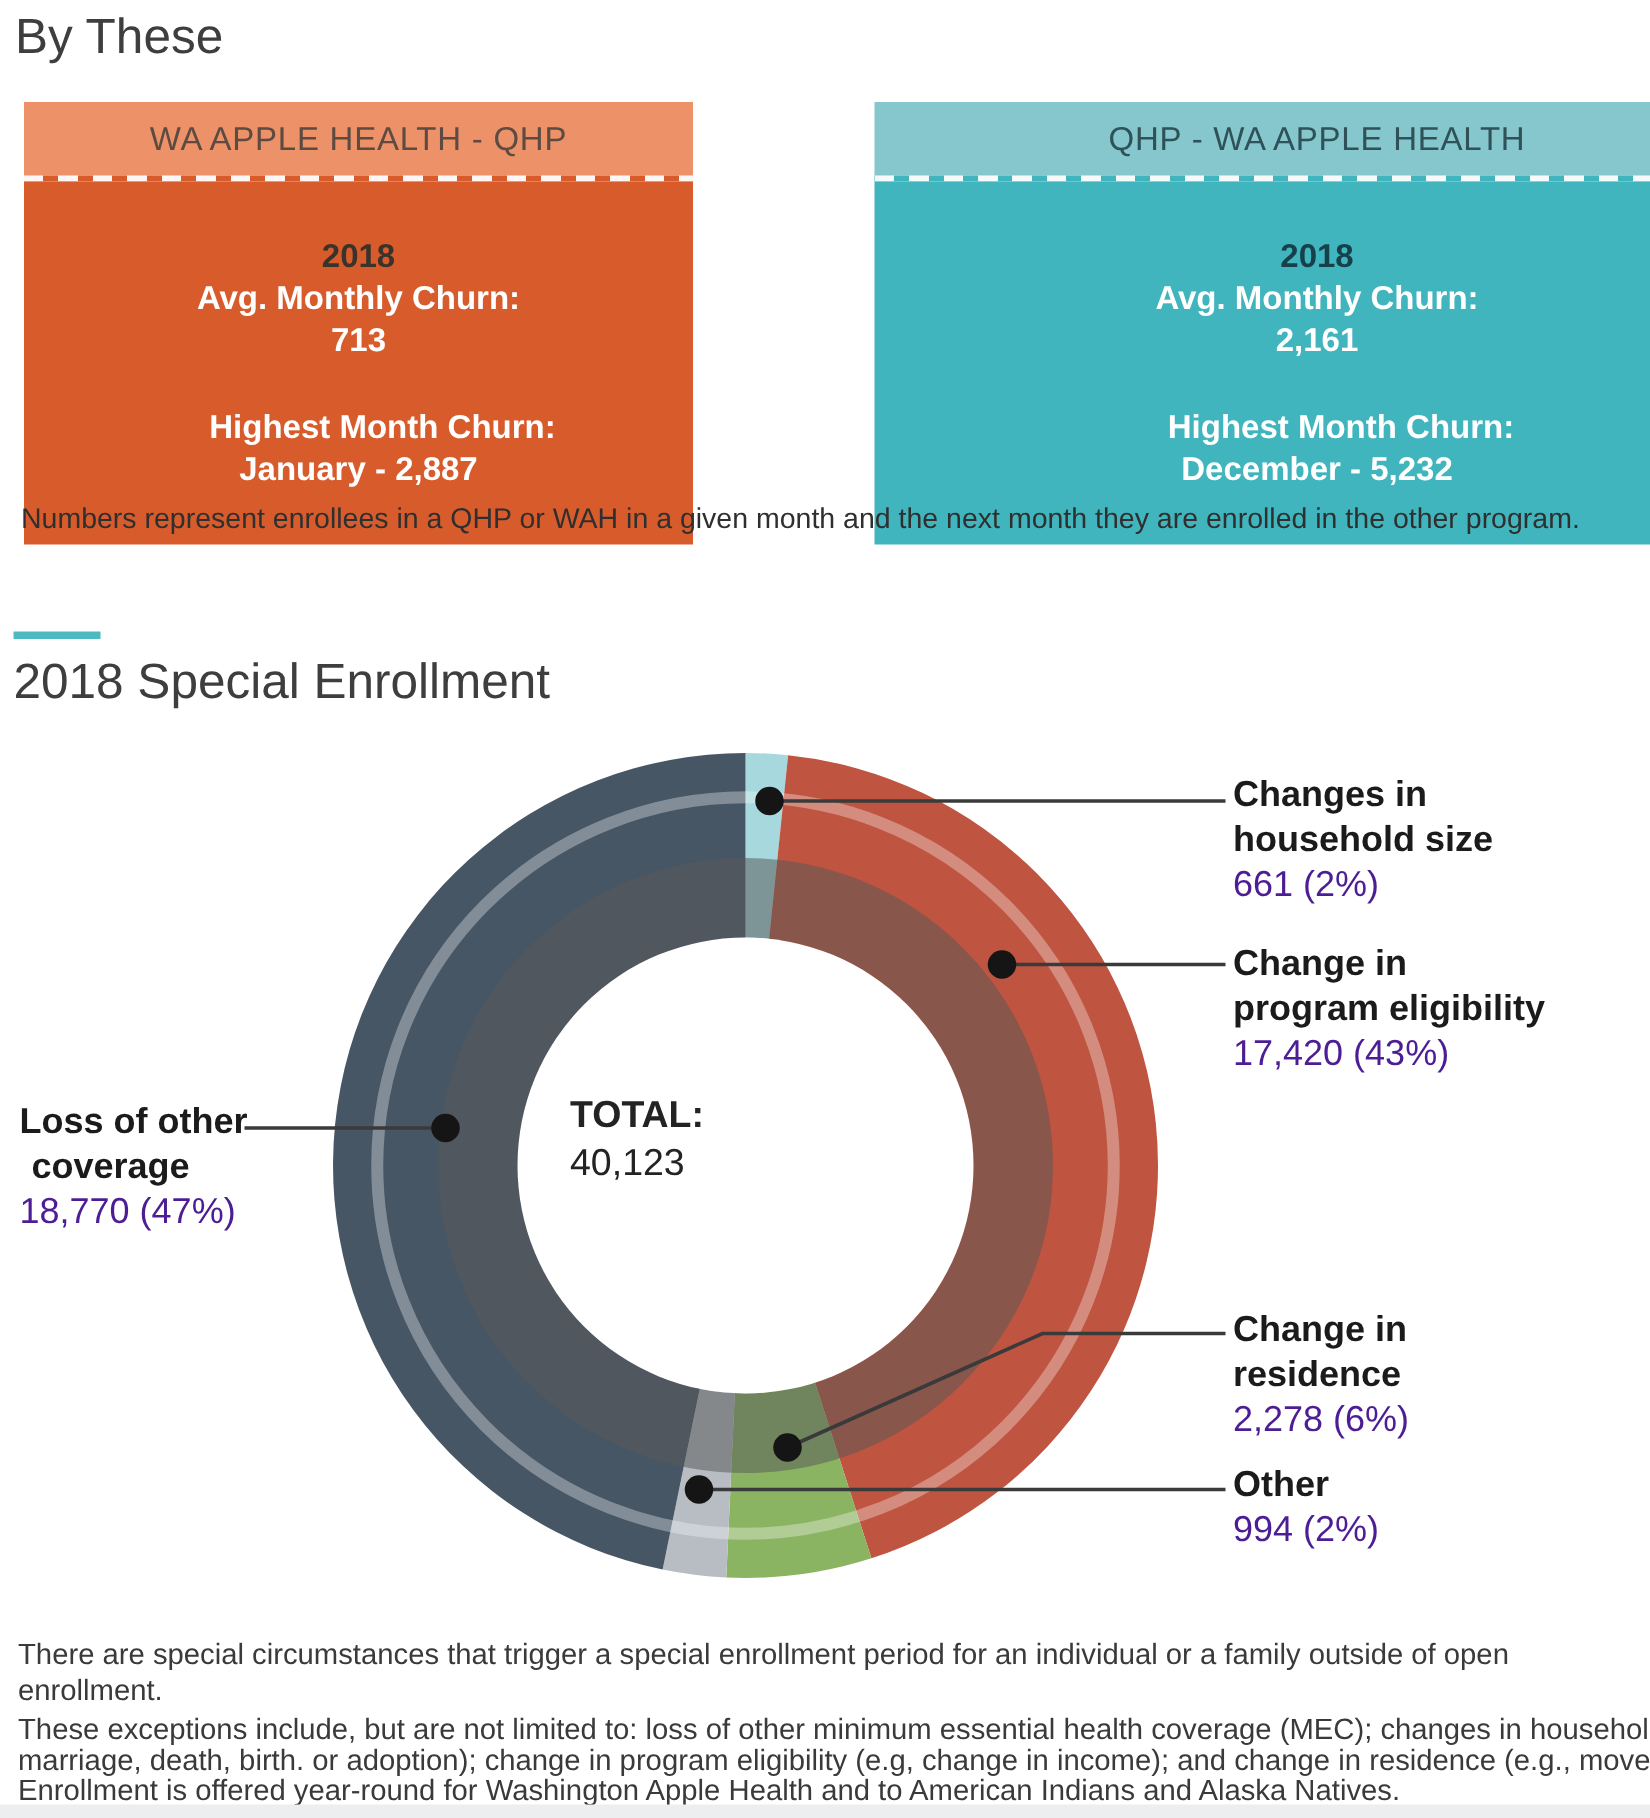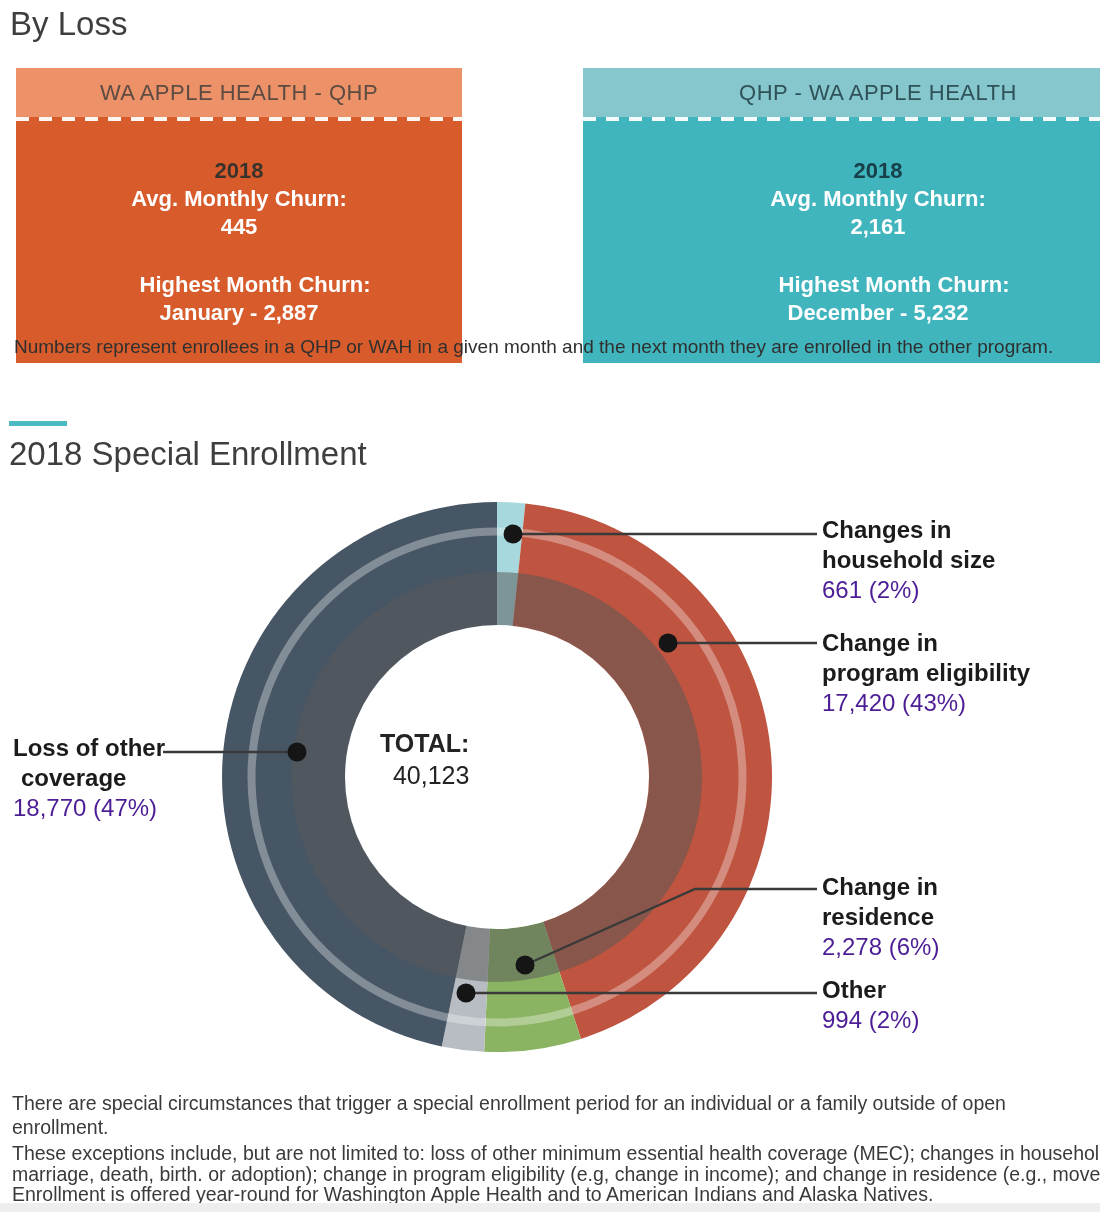--- a/index.html
+++ b/index.html
@@ -30,42 +30,42 @@
   .annot .nm  { font-weight:bold; }
   .annot .val { font-weight:normal; color:#4c1d95; }
   #a0 { left:822px; top:515px; }
   #a1 { left:822px; top:628px; }
   #a2 { left:822px; top:872px; }
   #a3 { left:822px; top:975px; }
   #a4 { left:13px;  top:733px; }
   #a4 .indent { padding-left:8px; }
 
   .center-label { position:absolute; left:380px; top:727px; font-size:25px;
-                  line-height:32px; color:#232323;text-align:right; }
+                  line-height:32px; color:#232323; }
   .center-label .tl { font-weight:bold; }
 
   .fp1 { position:absolute; left:12px; top:1091px; width:1080px; font-size:19.5px;
          color:#3a3a3a; line-height:24px; }
   .fp2 { position:absolute; left:12px; top:1143px; font-size:19.5px; color:#3a3a3a;
          line-height:20.5px; }
   .fp2 div { white-space:nowrap; }
   .band { position:absolute; left:0; top:1203px; width:1100px; height:9px; }
 </style>
 </head>
 <body>
 
-<div class="h1">By Loss</div>
+<div class="h1">By These</div>
 
 <div class="card" id="card0">
   <div class="card-hdr" style="background: rgb(236, 145, 104); color: rgb(93, 75, 65);">WA APPLE HEALTH - QHP</div>
   <div class="card-div" style="background-color: rgb(216, 92, 43); background-image: repeating-linear-gradient(90deg, rgba(255, 255, 255, 0.95) 0px, rgba(255, 255, 255, 0.95) 13px, transparent 13px, transparent 23px);"></div>
   <div class="card-body" style="background: rgb(216, 92, 43);">
     <div class="year" style="color: rgb(58, 51, 44);">2018</div>
     <div>Avg. Monthly Churn:</div>
-    <div>445</div>
+    <div>713</div>
     <div class="grp2">Highest Month Churn:</div>
     <div>January - 2,887</div>
   </div>
 </div>
 
 <div class="card" id="card1">
   <div class="card-hdr" style="background: rgb(133, 199, 205); color: rgb(46, 82, 87);">QHP - WA APPLE HEALTH</div>
   <div class="card-div" style="background-color: rgb(65, 181, 189); background-image: repeating-linear-gradient(90deg, rgba(255, 255, 255, 0.95) 0px, rgba(255, 255, 255, 0.95) 13px, transparent 13px, transparent 23px);"></div>
   <div class="card-body" style="background: rgb(65, 181, 189);">
     <div class="year" style="color: rgb(23, 65, 74);">2018</div>

